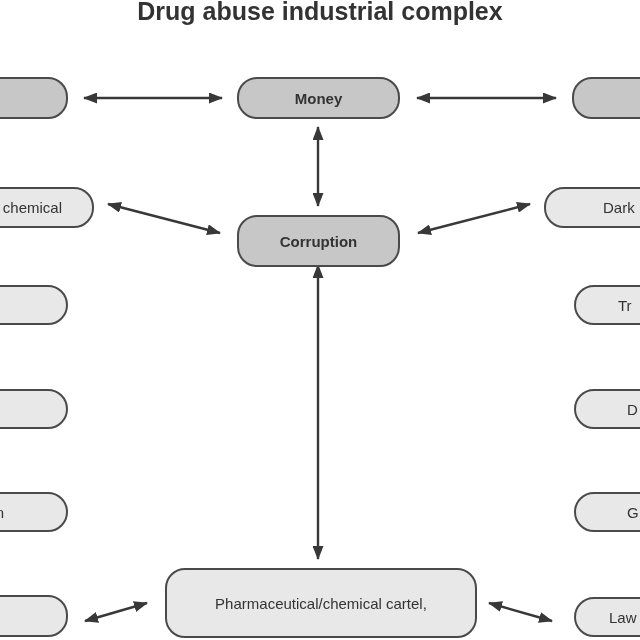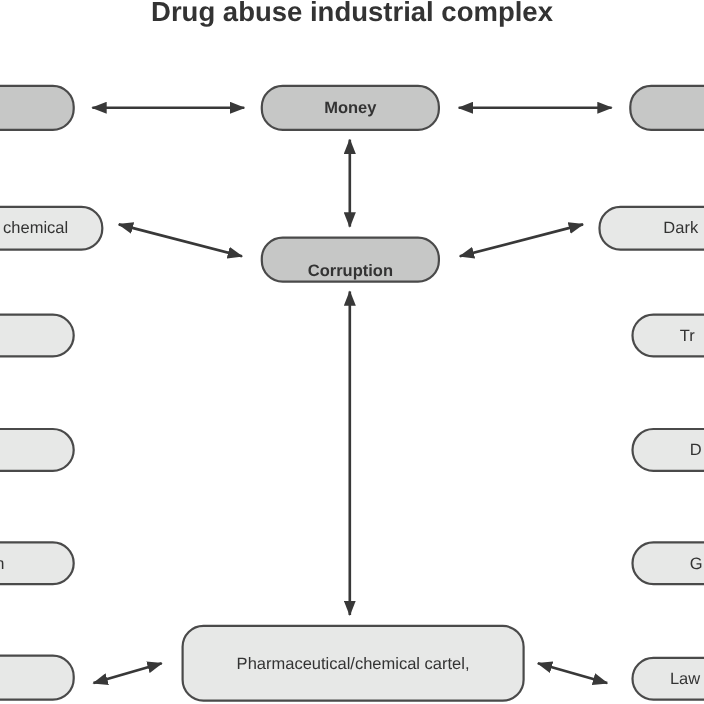--- a/index.html
+++ b/index.html
@@ -45,21 +45,21 @@
   }
   .node.dark { background: var(--dark-node-fill); font-weight: bold; }
   .node.light { background: var(--light-node-fill); }
   .node.center { justify-content: center; }
   .node.fromright { justify-content: flex-end; }
 
   #node-top-left  { left: -76px;  top: 77px;  width: 144px; height: 42px; }
   #node-money     { left: 237px;  top: 77px;  width: 163px; height: 42px; }
   #node-top-right { left: 572px;  top: 77px;  width: 144px; height: 42px; }
   #node-left-2    { left: -76px;  top: 187px; width: 170px; height: 41px; padding-right: 30px; }
-  #node-corruption{ left: 237px;  top: 215px; width: 163px; height: 42px; align-items: flex-end; }
+  #node-corruption{ left: 237px;  top: 215px; width: 163px; height: 52px; }
   #node-right-2   { left: 544px;  top: 187px; width: 170px; height: 41px; padding-left: 57px; }
   #node-left-3    { left: -102px; top: 285px; width: 170px; height: 40px; }
   #node-right-3   { left: 574px;  top: 285px; width: 170px; height: 40px; padding-left: 42px; }
   #node-left-4    { left: -102px; top: 389px; width: 170px; height: 40px; }
   #node-right-4   { left: 574px;  top: 389px; width: 170px; height: 40px; padding-left: 51px; }
   #node-left-5    { left: -102px; top: 492px; width: 170px; height: 40px; padding-right: 62px; }
   #node-right-5   { left: 574px;  top: 492px; width: 170px; height: 40px; padding-left: 51px; }
   #node-left-6    { left: -102px; top: 595px; width: 170px; height: 42px; }
   #node-right-6   { left: 574px;  top: 597px; width: 170px; height: 40px; padding-left: 33px; }
   #node-cartel {

